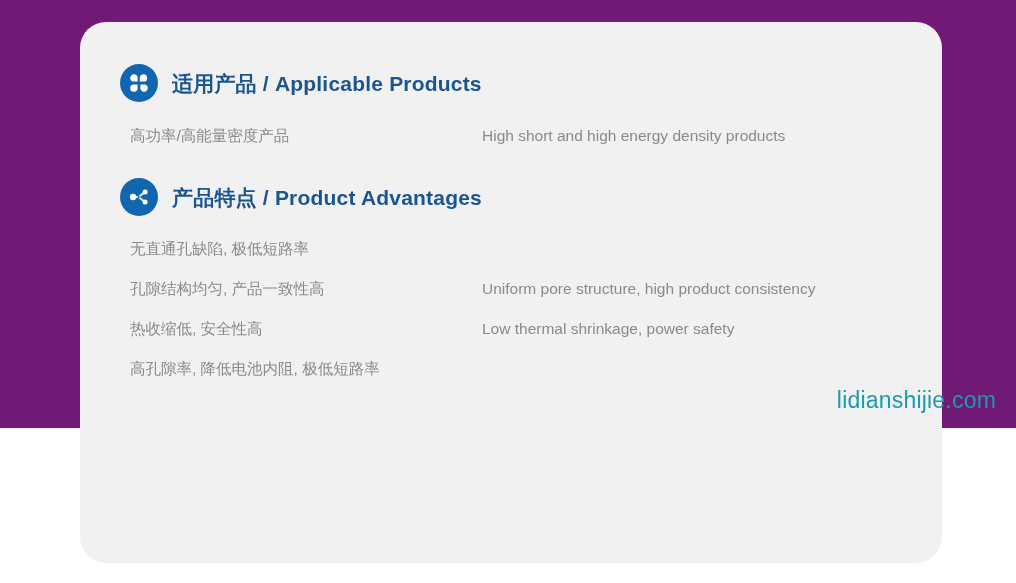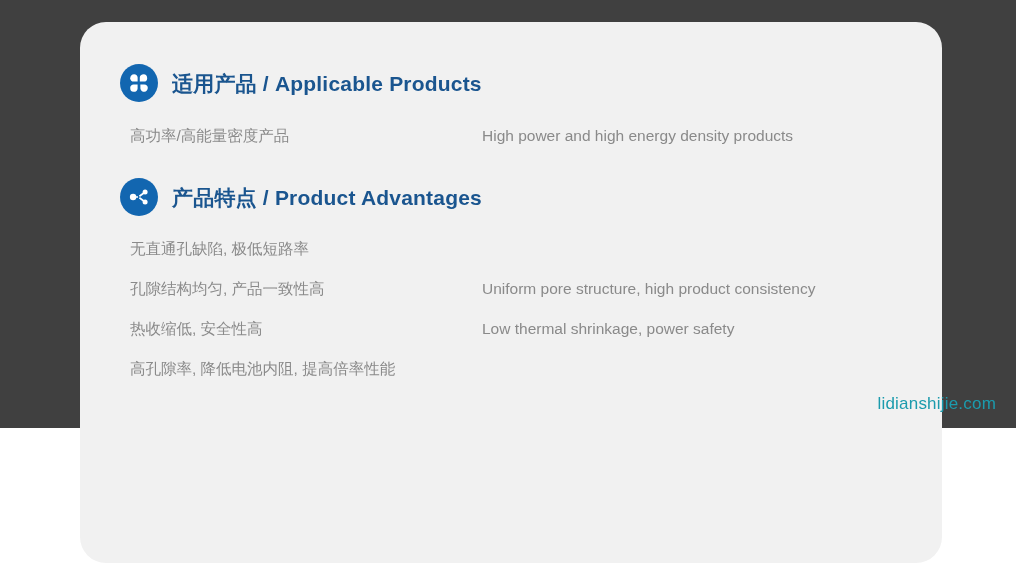--- a/index.html
+++ b/index.html
@@ -11,21 +11,21 @@
     height: 583px;
     background: #ffffff;
     font-family: "Liberation Sans", "DejaVu Sans", sans-serif;
     overflow: hidden;
   }
 
   #slide {
     position: relative;
     width: 1016px;
     height: 428px;
-    background: #404040;
+    background: #701a75;
   }
 
   
   #card {
     position: absolute;
     left: 80px;
     top: 22px;
     width: 862px;
     height: 541px;
     background: #f1f1f1;
@@ -102,21 +102,21 @@
   #section-applicable .rows { margin-top: 20px; }
 
   #section-advantages .rows { margin-top: 19px; }
   #section-advantages .row { margin-bottom: 17px; }
 
   
   #watermark {
     position: absolute;
     right: 20px;
     bottom: 14px;
-    font-size: 17px;
+    font-size: 23px;
     color: #1b9bad;
     letter-spacing: 0.2px;
     white-space: nowrap;
   }
 </style>
 </head>
 <body>
 
 <div id="slide">
 
@@ -131,21 +131,21 @@
             <path fill="#ffffff" d="M3.2 16.8c0-1.9 1.5-3.4 3.4-3.4h4v4c0 1.9-1.5 3.4-4 3.4s-3.4-1.5-3.4-4z"></path>
             <path fill="#ffffff" d="M13.4 13.4h4c1.9 0 3.4 1.5 3.4 3.4s-1.5 4-3.4 4-4-1.5-4-3.4v-4z"></path>
           </svg>
         </span>
         <span class="head-title">适用产品 / Applicable Products</span>
       </div>
 
       <div class="rows">
         <div class="row">
           <div class="cell-cn">高功率/高能量密度产品</div>
-          <div class="cell-en">High power and high energy density products</div>
+          <div class="cell-en">High short and high energy density products</div>
         </div>
       </div>
     </div>
 
     <div class="section" id="section-advantages">
       <div class="section-head">
         <span class="head-icon">
           <svg width="24" height="24" viewBox="0 0 24 24" aria-hidden="true">
             <path stroke="#ffffff" stroke-width="1.7" fill="none" d="M7.4 12h3.6M12.4 11.2l4.4-3.2M12.4 12.8l4.4 3.2"></path>
             <circle cx="6.1" cy="12" r="3.2" fill="#ffffff"></circle>
@@ -162,21 +162,21 @@
         </div>
         <div class="row">
           <div class="cell-cn">孔隙结构均匀, 产品一致性高</div>
           <div class="cell-en">Uniform pore structure, high product consistency</div>
         </div>
         <div class="row">
           <div class="cell-cn">热收缩低, 安全性高</div>
           <div class="cell-en">Low thermal shrinkage, power safety</div>
         </div>
         <div class="row">
-          <div class="cell-cn">高孔隙率, 降低电池内阻, 提高倍率性能</div>
+          <div class="cell-cn">高孔隙率, 降低电池内阻, 极低短路率</div>
         </div>
       </div>
     </div>
 
   </div>
 
   <div id="watermark">lidianshijie.com</div>
 
 </div>
 

